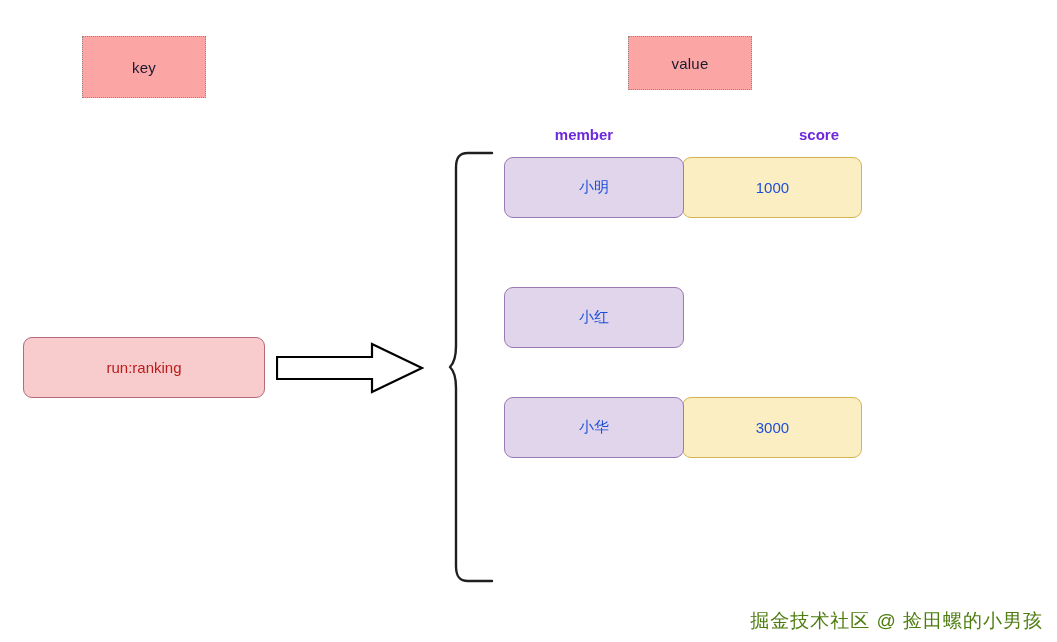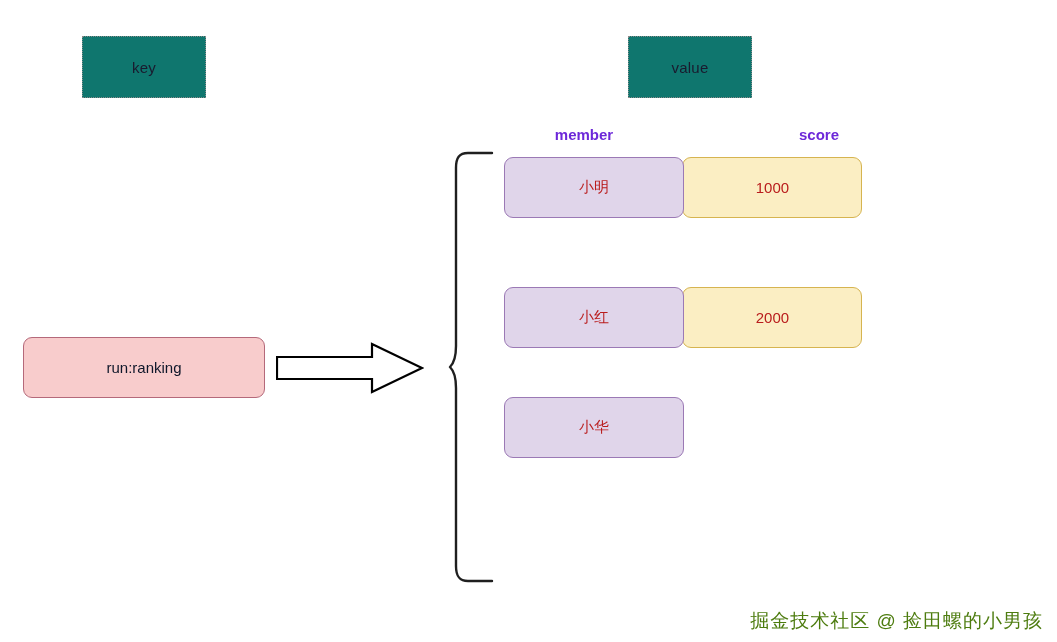--- a/index.html
+++ b/index.html
@@ -17,31 +17,31 @@
     position: relative;
     width: 1057px;
     height: 642px;
     background: #ffffff;
   }
 
   
   .legend-box {
     position: absolute;
     box-sizing: border-box;
-    background: #0f766e;
+    background: #fca5a5;
     border: 1px dotted #8a8a8a;
     display: flex;
     align-items: center;
     justify-content: center;
     font-size: 15px;
     color: #1a1a2e;
     letter-spacing: .2px;
   }
   #key-box   { left: 82px;  top: 36px; width: 124px; height: 62px; }
-  #value-box { left: 628px; top: 36px; width: 124px; height: 62px; }
+  #value-box { left: 628px; top: 36px; width: 124px; height: 54px; }
 
   
   .col-header {
     position: absolute;
     font-size: 15px;
     font-weight: bold;
     color: #6d28d9;
     text-align: center;
     white-space: nowrap;
     transform: translateX(-50%);
@@ -57,21 +57,21 @@
     width: 242px;
     height: 61px;
     box-sizing: border-box;
     background: #f8cccc;
     border: 1.6px solid #b5697a;
     border-radius: 9px;
     display: flex;
     align-items: center;
     justify-content: center;
     font-size: 15px;
-    color: #0f172a;
+    color: #b91c1c;
   }
 
   
   #flow-arrow {
     position: absolute;
     left: 276px;
     top: 342px;
     width: 148px;
     height: 52px;
   }
@@ -92,21 +92,21 @@
     width: 360px;
     height: 61px;
     display: flex;
   }
   .member-cell, .score-cell {
     box-sizing: border-box;
     display: flex;
     align-items: center;
     justify-content: center;
     font-size: 15px;
-    color: #b91c1c;
+    color: #1d4ed8;
   }
   .member-cell {
     width: 180px;
     background: #e0d5ea;
     border: 1.6px solid #9b79b5;
     border-radius: 9px;
     position: relative;
     z-index: 2;
   }
   .score-cell {
@@ -164,27 +164,27 @@
     </div>
     <div class="score-cell">
       <span>1000</span>
     </div>
   </div>
 
   <div class="zset-row" style="top:287px">
     <div class="member-cell">
       <span>小红</span>
     </div>
-    <div class="score-cell">
-      <span>2000</span>
-    </div>
   </div>
 
   <div class="zset-row" style="top:397px">
     <div class="member-cell">
       <span>小华</span>
+    </div>
+    <div class="score-cell">
+      <span>3000</span>
     </div>
   </div>
 
 
   <div id="watermark">掘金技术社区 @ 捡田螺的小男孩</div>
 
 </div>
 
 </body></html>

